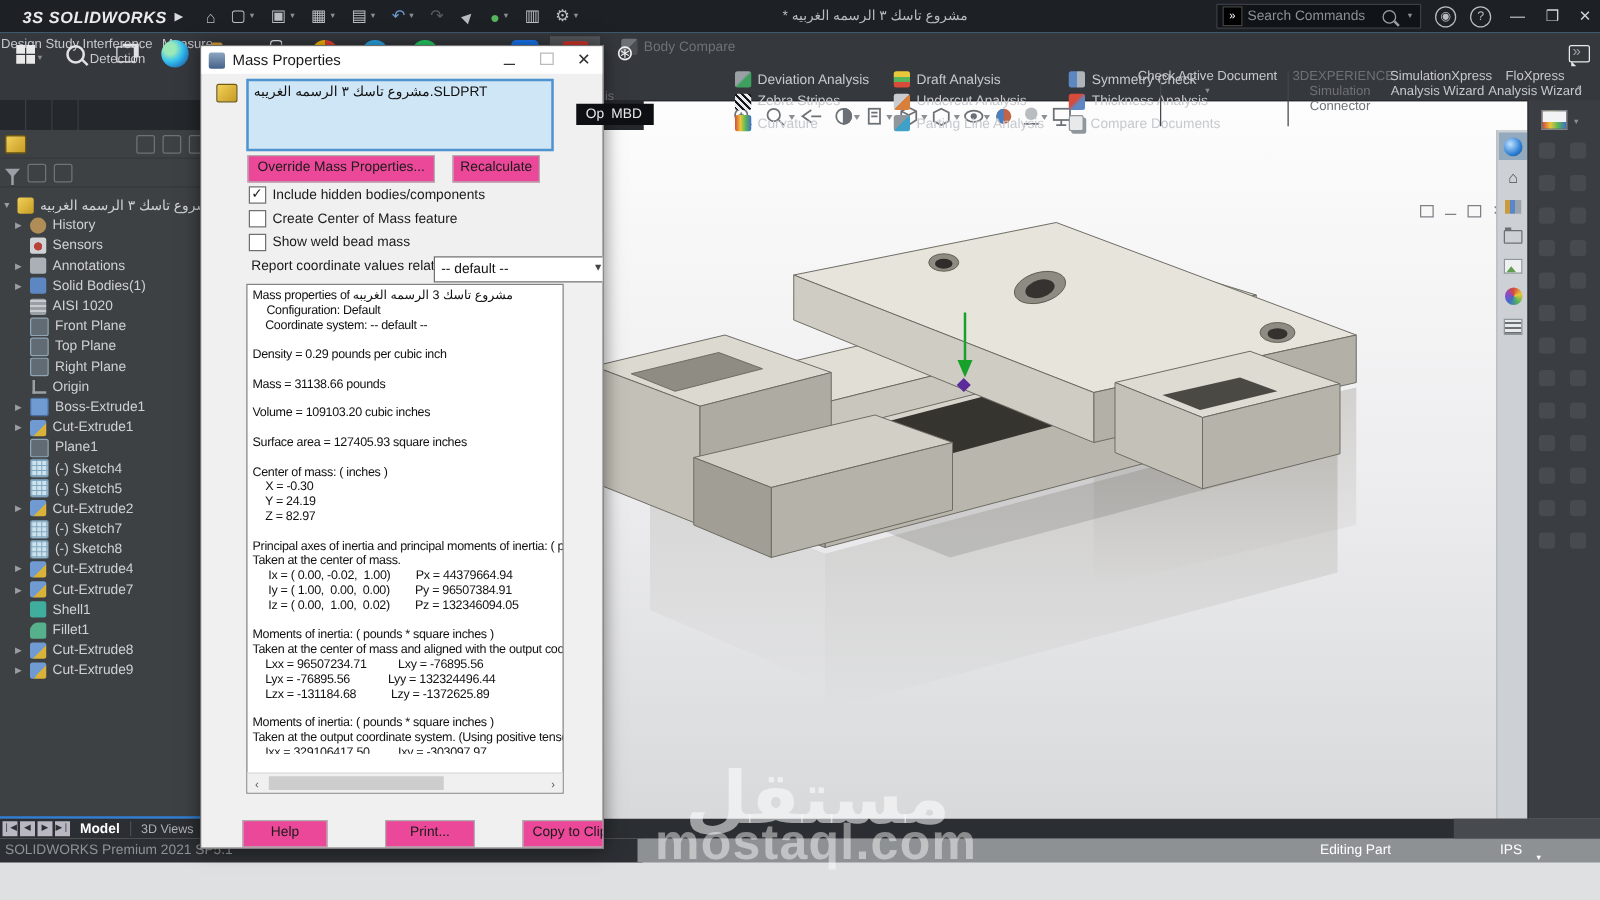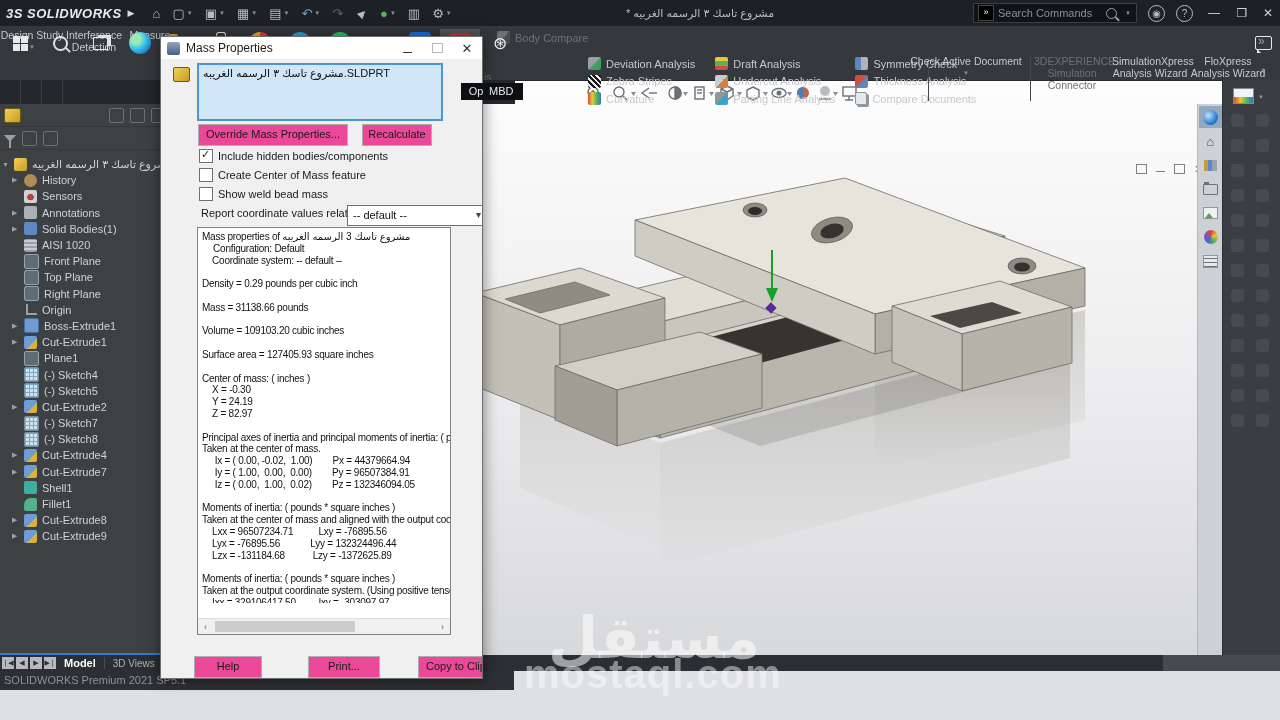--- a/index.html
+++ b/index.html
@@ -1,21 +1,21 @@
 <!DOCTYPE html>
 <html><head>
 <meta charset="utf-8">
 <style>
   html,body{margin:0;padding:0;background:#555}
   .screen{position:relative;width:1280px;height:720px;overflow:hidden;
     font-family:"Liberation Sans","DejaVu Sans",sans-serif;background:#dfe0e2}
   .abs{position:absolute}
   
   #titlebar{left:0;top:0;width:1280px;height:26px;background:#1d2126;display:flex;align-items:center}
-  .logo{font-style:italic;font-weight:bold;color:#e9eaeb;font-size:13px;margin-left:6px;letter-spacing:.5px}
+  .logo{font-style:italic;font-weight:bold;color:#e9eaeb;font-size:13px;margin-left:18px;letter-spacing:.5px}
   .logo b{font-weight:bold}
   .tb-ic{display:inline-flex;align-items:center;justify-content:center;color:#b9bcc0;font-size:13px;height:26px;padding:0 6px;gap:2px}
   .cdown{font-size:6px;color:#8c9094}
   .searchbox{display:flex;align-items:center;background:#101418;border:1px solid #3a3f45;height:18px;width:162px;border-radius:1px}
   .sw-chip{width:14px;height:14px;background:#000;margin:0 4px;border:1px solid #444;color:#fff;font-size:9px;line-height:13px;text-align:center}
   .ph{color:#8a9097;font-size:11px;flex:1}
   .mag{width:9px;height:9px;border:1.4px solid #9aa0a6;border-radius:50%;position:relative;margin-right:8px}
   .mag::after{content:"";position:absolute;width:5px;height:1.5px;background:#9aa0a6;transform:rotate(45deg);right:-4px;bottom:-2px}
   .circ{width:15px;height:15px;border:1.3px solid #b9bcc0;border-radius:50%;color:#b9bcc0;font-size:10px;line-height:15px;text-align:center}
   .winbtn{color:#cfd2d5;font-size:12px;width:28px;text-align:center}
@@ -596,20 +596,25 @@
     <span class="navbox">❘◀</span>
     <span class="navbox">◀</span>
     <span class="navbox">▶</span>
     <span class="navbox">▶❘</span>
     <span style="font-size:11px;color:#fff;font-weight:bold;margin:0 8px">Model</span>
     <span style="width:1px;height:12px;background:#4a4d52"></span>
     <span style="font-size:10px;color:#aeb1b5;margin:0 8px">3D Views</span>
     <span style="margin-left:auto;width:117px;height:16px;background:#474a4e"></span>
   </div>
   <div id="statusbar-left" class="abs">SOLIDWORKS Premium 2021 SP5.1</div>
+  <div id="statusbar-right" class="abs">
+    <span class="abs" style="left:546px">Editing Part</span>
+    <span class="abs" style="left:690px">IPS</span>
+    <span class="abs cdown" style="left:718px;top:7px;color:#fff">▼</span>
+  </div>
 
   <div id="dialog" class="abs">
     <div id="dlg-title">
       <span class="dlg-ic"></span>
       <span class="t">Mass Properties</span>
       <span class="dwb"><span class="dmin"></span></span>
       <span class="dwb"><span class="dmax"></span></span>
       <span class="dwb dx">✕</span>
     </div>
     <span class="gold-part abs" style="left:12px;top:30px"></span>

